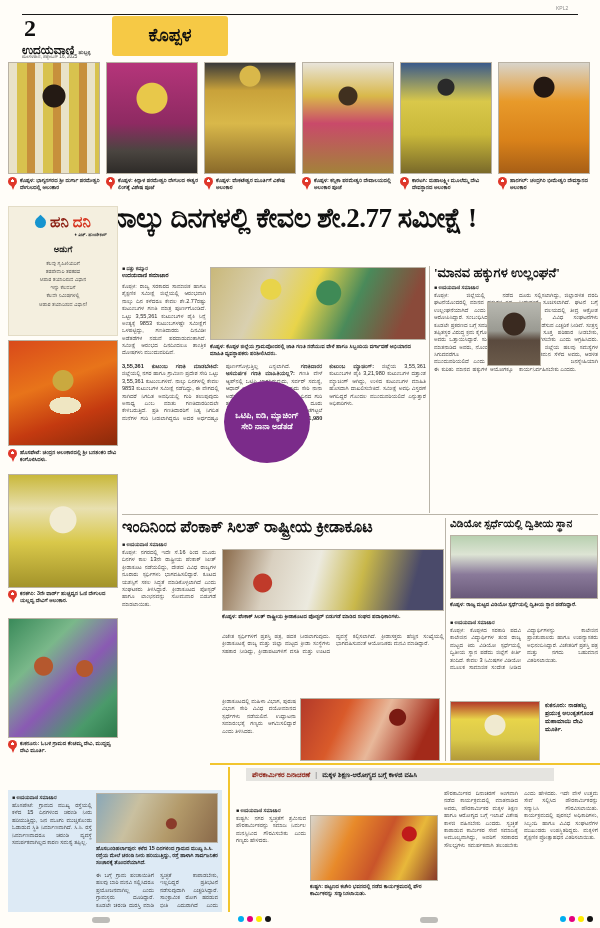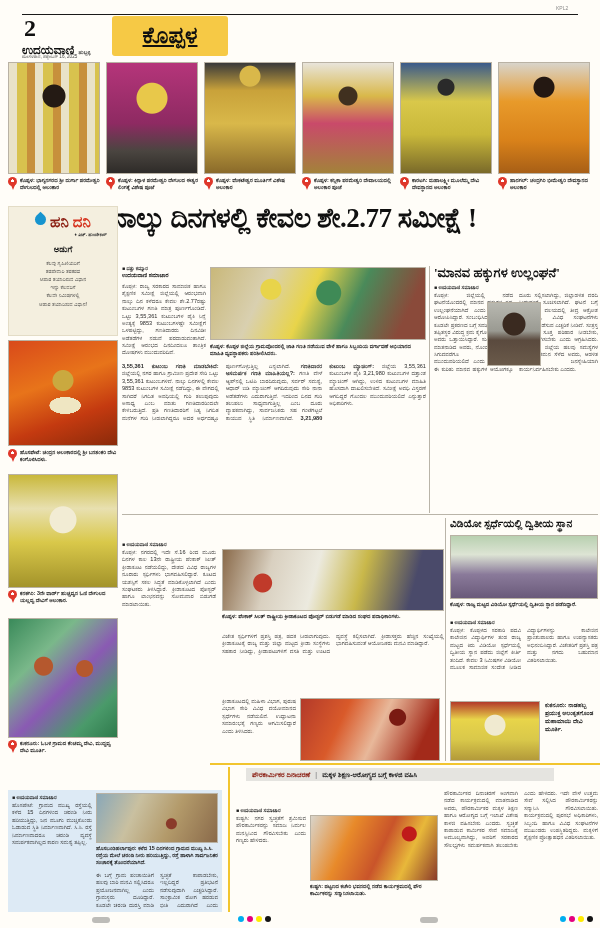--- a/index.html
+++ b/index.html
@@ -37,21 +37,21 @@
 
   <div class="abs rule" style="left:22px;top:14px;width:556px;height:1px;background:#1a1a1a;"></div>
   <div class="abs" style="left:556px;top:5px;font-size:5px;color:#8a8a8a;">KPL2</div>
   <div class="abs hl" style="left:24px;top:16px;font-size:24px;">2</div>
   <div class="abs" style="left:22px;top:40px;white-space:nowrap;">
     <span class="hl" style="font-size:12px;">ಉದಯವಾಣಿ</span>
     <span style="font-size:5px;font-weight:bold;color:#333;">ಹುಬ್ಬಳ್ಳಿ</span>
   </div>
   <div class="abs" style="left:22px;top:54px;font-size:4.6px;color:#444;">ಮಂಗಳವಾರ, ಸೆಪ್ಟೆಂಬರ್ 16, 2025</div>
   <div class="abs" style="left:112px;top:16px;width:116px;height:40px;background:#F6C945;border-radius:3px;display:flex;align-items:center;justify-content:center;">
-    <span class="hl" style="font-size:23px;text-decoration:underline;">ಕೊಪ್ಪಳ</span>
+    <span class="hl" style="font-size:18px;">ಕೊಪ್ಪಳ</span>
   </div>
 
   <div class="abs photo" style="left:8px;top:62px;width:92px;height:112px;background:radial-gradient(circle at 50% 30%,#241a14 0 11px,transparent 12px),repeating-linear-gradient(90deg,#e9e2c8 0 8px,#d8c24e 8px 18px,#c7903c 18px 26px),linear-gradient(180deg,#9db8d2,#caa93f);"></div>
   <div class="abs photo" style="left:106px;top:62px;width:92px;height:112px;background:radial-gradient(circle at 50% 32%,#e8c84a 0 15px,transparent 16px),linear-gradient(180deg,#b5357a 0%,#8e2a62 55%,#4a4540 80%,#2e2b28 100%);"></div>
   <div class="abs photo" style="left:204px;top:62px;width:92px;height:112px;background:radial-gradient(circle at 50% 12%,#d9b84a 0 10px,transparent 11px),linear-gradient(180deg,#3a3a3a 0%,#c9a23a 25%,#d9b84a 55%,#8a6a2a 100%);"></div>
   <div class="abs photo" style="left:302px;top:62px;width:92px;height:112px;background:radial-gradient(circle at 50% 30%,#40301f 0 9px,transparent 10px),linear-gradient(180deg,#e8e4da 0%,#d9b84a 30%,#c94a6a 55%,#a3823a 100%);"></div>
   <div class="abs photo" style="left:400px;top:62px;width:92px;height:112px;background:radial-gradient(circle at 50% 22%,#2a2a2a 0 8px,transparent 9px),linear-gradient(180deg,#3a5a8a 0%,#d9c84a 35%,#c9b83a 65%,#7a6a2a 100%);"></div>
   <div class="abs photo" style="left:498px;top:62px;width:92px;height:112px;background:radial-gradient(circle at 50% 22%,#241812 0 10px,transparent 11px),linear-gradient(180deg,#d8d4ca 0%,#e89a2a 35%,#d9821a 70%,#a85f16 100%);"></div>
 
   <div class="abs cap-row" style="left:8px;top:177px;width:92px;">
@@ -75,21 +75,21 @@
     <span class="cap-text">ಕಾರಟಗಿ: ಮಹಾಲಕ್ಷ್ಮೀ ಮೂಲೆಮ್ಮ ದೇವಿ ದೇವಸ್ಥಾನದ ಅಲಂಕಾರ</span>
   </div>
   <div class="abs cap-row" style="left:498px;top:177px;width:92px;">
     <span class="pin"></span>
     <span class="cap-text">ಹಾನಗಲ್: ಚಂದ್ರಗಿರಿ ಭೀಮೇಶ್ವರಿ ದೇವಸ್ಥಾನದ ಅಲಂಕಾರ</span>
   </div>
 
   <div class="abs hl" style="left:112px;top:204px;width:474px;font-size:27px;letter-spacing:-0.5px;">ನಾಲ್ಕು ದಿನಗಳಲ್ಲಿ ಕೇವಲ ಶೇ.2.77 ಸಮೀಕ್ಷೆ !</div>
 
   <div class="abs" style="left:8px;top:206px;width:110px;height:130px;background:#F4EFDF;border:1px solid #e3dcc6;">
-    <div style="display:flex;justify-content:center;gap:4px;margin-top:7px;">
+    <div style="display:flex;align-items:center;justify-content:center;gap:4px;margin-top:7px;">
       <span class="drop"></span>
       <span class="hl" style="font-size:15px;color:#8B1E12;">ಹನಿ</span>
       <span class="hl" style="font-size:15px;color:#D63420;">ದನಿ</span>
     </div>
     <div style="text-align:right;padding-right:10px;font-size:4.6px;font-weight:bold;color:#333;margin-top:2px;">♦ ಎಚ್. ಹುಂಡೇಕಾರ್</div>
     <div style="text-align:center;font-size:8.5px;font-weight:bold;color:#1a1a1a;margin-top:7px;">ಅಡುಗೆ</div>
     <div style="text-align:center;font-size:5.2px;line-height:1.55;color:#3a3a3a;margin-top:4px;">
       <div>ಕೆಲವು ಗೃಹಿಣಿಯರಿಗೆ</div>
       <div>ತರಹೇವಾರಿ ತರತರದ</div>
       <div>ಆಹಾರ ತಯಾರಿಸುವ ವಿಧಾನ</div>
@@ -125,29 +125,31 @@
   <div class="abs cap-text" style="left:210px;top:343px;width:216px;">ಕೊಪ್ಪಳ: ಕೊಪ್ಪಳ ಜಿಲ್ಲೆಯ ಗ್ರಾಮವೊಂದರಲ್ಲಿ ಜಾತಿ ಗಣತಿ ನಡೆಯುವ ವೇಳೆ ಹಾಗೂ ಸಿಬ್ಬಂದಿಯ ವರ್ಗಾವಣೆ ಅಭಿಯಾನದ ಮಾಹಿತಿ ವ್ಯವಸ್ಥಾಪಕರು ಪರಿಶೀಲಿಸಿದರು.</div>
 
   <div class="abs body-text cols3" style="left:122px;top:363px;width:304px;height:150px;overflow:hidden;">
     <span style="font-weight:bold;">3,55,361 ಕುಟುಂಬ ಗಣತಿ ಮಾಡಬೇಕಿದೆ:</span>
     <span>ಜಿಲ್ಲೆಯಲ್ಲಿ ನಗರ ಹಾಗೂ ಗ್ರಾಮೀಣ ಪ್ರದೇಶ ಸೇರಿ ಒಟ್ಟು 3,55,361 ಕುಟುಂಬಗಳಿವೆ. ನಾಲ್ಕು ದಿನಗಳಲ್ಲಿ ಕೇವಲ 9853 ಕುಟುಂಬಗಳ ಸಮೀಕ್ಷೆ ನಡೆದಿದ್ದು, ಈ ವೇಗದಲ್ಲಿ ಸಾಗಿದರೆ ನಿಗದಿತ ಅವಧಿಯಲ್ಲಿ ಗುರಿ ತಲುಪುವುದು ಅಸಾಧ್ಯ ಎಂಬ ಮಾತು ಗಣತಿದಾರರಿಂದಲೇ ಕೇಳಿಬರುತ್ತಿದೆ. ಪ್ರತಿ ಗಣತಿದಾರರಿಗೆ ನಿತ್ಯ ನಿಗದಿತ ಮನೆಗಳ ಗುರಿ ನೀಡಲಾಗಿದ್ದರೂ ಅದರ ಅರ್ಧದಷ್ಟೂ ಪೂರ್ಣಗೊಳ್ಳುತ್ತಿಲ್ಲ ಎನ್ನಲಾಗಿದೆ.</span>
     <span style="font-weight:bold;">ಗಣತಿದಾರರ ಅಸಮರ್ಪಕ ಗಣತಿ ಮಾಹಿತಿಯಲ್ಲ?:</span>
     <span>ಗಣತಿ ವೇಳೆ ಆ್ಯಪ್‌ನಲ್ಲಿ ಒಟಿಪಿ ಬಾರದಿರುವುದು, ಸರ್ವರ್ ಸಮಸ್ಯೆ, ಆಧಾರ್ ಐಡಿ ಮ್ಯಾಚಿಂಗ್ ಆಗದಿರುವುದು ಸೇರಿ ನಾನಾ ಅಡೆತಡೆಗಳು ಎದುರಾಗುತ್ತಿವೆ. ಇದರಿಂದ ದಿನದ ಗುರಿ ತಲುಪಲು ಸಾಧ್ಯವಾಗುತ್ತಿಲ್ಲ ಎಂಬ ದೂರು ವ್ಯಾಪಕವಾಗಿದ್ದು, ಸಾರ್ವಜನಿಕರು ಸಹ ಗಂಟೆಗಟ್ಟಲೆ ಕಾಯುವ ಸ್ಥಿತಿ ನಿರ್ಮಾಣವಾಗಿದೆ.</span>
     <span style="font-weight:bold;">3,21,980 ಕುಟುಂಬ ಮ್ಯಾಚಿಂಗ್:</span>
     <span>ಜಿಲ್ಲೆಯ 3,55,361 ಕುಟುಂಬಗಳ ಪೈಕಿ 3,21,980 ಕುಟುಂಬಗಳ ದತ್ತಾಂಶ ಮ್ಯಾಚಿಂಗ್ ಆಗಿದ್ದು, ಉಳಿದ ಕುಟುಂಬಗಳ ಮಾಹಿತಿ ಹೊಸದಾಗಿ ದಾಖಲಿಸಬೇಕಿದೆ. ಸಮೀಕ್ಷೆ ಅವಧಿ ವಿಸ್ತರಣೆ ಆಗದಿದ್ದರೆ ಗೊಂದಲ ಮುಂದುವರಿಯಲಿದೆ ಎನ್ನುತ್ತಾರೆ ಅಧಿಕಾರಿಗಳು.</span>
   </div>
+  <div class="abs oval" style="left:224px;top:381px;width:86px;height:82px;">ಒಟಿಪಿ, ಐಡಿ, ಮ್ಯಾಚಿಂಗ್ ಸೇರಿ ನಾನಾ ಅಡೆತಡೆ</div>
 
   <div class="abs rule" style="left:429px;top:266px;width:1px;height:247px;"></div>
   <div class="abs hl" style="left:434px;top:266px;width:164px;font-size:13px;">'ಮಾನವ ಹಕ್ಕುಗಳ ಉಲ್ಲಂಘನೆ'</div>
   <div class="abs" style="left:434px;top:284px;font-size:5px;font-weight:bold;color:#222;">■ ಉದಯವಾಣಿ ಸಮಾಚಾರ</div>
   <div class="abs body-text cols2" style="left:434px;top:292px;width:164px;height:220px;overflow:hidden;">ಕೊಪ್ಪಳ: ಜಿಲ್ಲೆಯಲ್ಲಿ ನಡೆದ ಘಟನೆಯೊಂದರಲ್ಲಿ ಮಾನವ ಹಕ್ಕುಗಳ ಸ್ಪಷ್ಟ ಉಲ್ಲಂಘನೆಯಾಗಿದೆ ಎಂದು ಮುಖಂಡರು ಆರೋಪಿಸಿದ್ದಾರೆ. ಸಂಬಂಧಿಸಿದ ಅಧಿಕಾರಿಗಳು ಕೂಡಲೇ ಪ್ರಕರಣದ ಬಗ್ಗೆ ಸಮಗ್ರ ತನಿಖೆ ನಡೆಸಿ ತಪ್ಪಿತಸ್ಥರ ವಿರುದ್ಧ ಕ್ರಮ ಕೈಗೊಳ್ಳಬೇಕು ಎಂದು ಅವರು ಒತ್ತಾಯಿಸಿದ್ದಾರೆ. ಸುದ್ದಿಗೋಷ್ಠಿಯಲ್ಲಿ ಮಾತನಾಡಿದ ಅವರು, ನೊಂದವರಿಗೆ ನ್ಯಾಯ ಸಿಗುವವರೆಗೂ ಹೋರಾಟ ಮುಂದುವರಿಯಲಿದೆ ಎಂದು ಎಚ್ಚರಿಸಿದರು. ಈ ಕುರಿತು ಮಾನವ ಹಕ್ಕುಗಳ ಆಯೋಗಕ್ಕೂ ದೂರು ಸಲ್ಲಿಸಲಾಗಿದ್ದು, ಜಿಲ್ಲಾಡಳಿತ ವರದಿ ನೀಡುವಂತೆ ಸೂಚಿಸಲಾಗಿದೆ. ಘಟನೆ ಬಗ್ಗೆ ಸಾರ್ವಜನಿಕ ವಲಯದಲ್ಲಿ ತೀವ್ರ ಆಕ್ರೋಶ ವ್ಯಕ್ತವಾಗಿದ್ದು, ವಿವಿಧ ಸಂಘಟನೆಗಳು ಪ್ರತಿಭಟನೆ ನಡೆಸುವ ಎಚ್ಚರಿಕೆ ನೀಡಿವೆ. ಸಂತ್ರಸ್ತ ಕುಟುಂಬಕ್ಕೆ ಸೂಕ್ತ ಪರಿಹಾರ ನೀಡಬೇಕು, ರಕ್ಷಣೆ ಒದಗಿಸಬೇಕು ಎಂದು ಆಗ್ರಹಿಸಿದರು. ಇದೇ ವೇಳೆ ಜಿಲ್ಲೆಯ ಹಲವು ಸಮಸ್ಯೆಗಳ ಬಗ್ಗೆಯೂ ಗಮನ ಸೆಳೆದ ಅವರು, ಆಡಳಿತ ಯಂತ್ರ ಜನಸ್ನೇಹಿಯಾಗಿ ಕಾರ್ಯನಿರ್ವಹಿಸಬೇಕು ಎಂದರು.</div>
   <div class="abs photo" style="left:487px;top:302px;width:54px;height:64px;background:radial-gradient(circle at 50% 34%,#3a2a20 0 11px,transparent 12px),linear-gradient(180deg,#b8b8b0 0%,#9a9a92 45%,#5a4a3e 60%,#6a5a4a 100%);"></div>
 
   <div class="abs rule" style="left:122px;top:514px;width:476px;height:1px;"></div>
 
+  <div class="abs hl" style="left:122px;top:518px;width:322px;font-size:16px;">ಇಂದಿನಿಂದ ಪೆಂಕಾಕ್ ಸಿಲತ್ ರಾಷ್ಟ್ರೀಯ ಕ್ರೀಡಾಕೂಟ</div>
   <div class="abs" style="left:122px;top:541px;font-size:5px;font-weight:bold;color:#222;">■ ಉದಯವಾಣಿ ಸಮಾಚಾರ</div>
   <div class="abs body-text" style="left:122px;top:549px;width:94px;height:212px;overflow:hidden;">ಕೊಪ್ಪಳ: ನಗರದಲ್ಲಿ ಇದೇ ಸೆ.16 ರಿಂದ ಮೂರು ದಿನಗಳ ಕಾಲ 13ನೇ ರಾಷ್ಟ್ರೀಯ ಪೆಂಕಾಕ್ ಸಿಲತ್ ಕ್ರೀಡಾಕೂಟ ನಡೆಯಲಿದ್ದು, ದೇಶದ ವಿವಿಧ ರಾಜ್ಯಗಳ ನೂರಾರು ಸ್ಪರ್ಧಿಗಳು ಭಾಗವಹಿಸಲಿದ್ದಾರೆ. ಕೂಟದ ಯಶಸ್ಸಿಗೆ ಸಕಲ ಸಿದ್ಧತೆ ಮಾಡಿಕೊಳ್ಳಲಾಗಿದೆ ಎಂದು ಸಂಘಟಕರು ತಿಳಿಸಿದ್ದಾರೆ. ಕ್ರೀಡಾಕೂಟದ ಪೋಸ್ಟರ್ ಹಾಗೂ ಲಾಂಛನವನ್ನು ಸೋಮವಾರ ಬಿಡುಗಡೆ ಮಾಡಲಾಯಿತು.</div>
   <div class="abs photo" style="left:222px;top:549px;width:222px;height:62px;background:radial-gradient(circle at 18% 55%,#c03a2a 0 9px,transparent 10px),linear-gradient(105deg,#8a6a4a 0%,#d9d0c0 22%,#eceadf 42%,#c9b84a 62%,#4a4a6a 85%);"></div>
   <div class="abs cap-text" style="left:222px;top:613px;width:222px;">ಕೊಪ್ಪಳ: ಪೆಂಕಾಕ್ ಸಿಲತ್ ರಾಷ್ಟ್ರೀಯ ಕ್ರೀಡಾಕೂಟದ ಪೋಸ್ಟರ್ ಬಿಡುಗಡೆ ಮಾಡಿದ ಸಂಘದ ಪದಾಧಿಕಾರಿಗಳು.</div>
   <div class="abs body-text cols2" style="left:222px;top:633px;width:222px;height:60px;overflow:hidden;">ವಿಜೇತ ಸ್ಪರ್ಧಿಗಳಿಗೆ ಪ್ರಶಸ್ತಿ ಪತ್ರ, ಪದಕ ನೀಡಲಾಗುವುದು. ಕ್ರೀಡಾಕೂಟಕ್ಕೆ ರಾಜ್ಯ ಮತ್ತು ಜಿಲ್ಲಾ ಮಟ್ಟದ ಕ್ರೀಡಾ ಸಂಸ್ಥೆಗಳು ಸಹಕಾರ ನೀಡಿದ್ದು, ಕ್ರೀಡಾಪಟುಗಳಿಗೆ ವಸತಿ ಮತ್ತು ಊಟದ ವ್ಯವಸ್ಥೆ ಕಲ್ಪಿಸಲಾಗಿದೆ. ಕ್ರೀಡಾಸಕ್ತರು ಹೆಚ್ಚಿನ ಸಂಖ್ಯೆಯಲ್ಲಿ ಭಾಗವಹಿಸುವಂತೆ ಆಯೋಜಕರು ಮನವಿ ಮಾಡಿದ್ದಾರೆ.</div>
   <div class="abs body-text" style="left:222px;top:698px;width:74px;height:62px;overflow:hidden;">ಕ್ರೀಡಾಕೂಟದಲ್ಲಿ ಮಹಿಳಾ ವಿಭಾಗ, ಪುರುಷ ವಿಭಾಗ ಸೇರಿ ವಿವಿಧ ವಯೋಮಾನದ ಸ್ಪರ್ಧೆಗಳು ನಡೆಯಲಿವೆ. ಉದ್ಘಾಟನಾ ಸಮಾರಂಭಕ್ಕೆ ಗಣ್ಯರು ಆಗಮಿಸಲಿದ್ದಾರೆ ಎಂದು ತಿಳಿಸಿದರು.</div>
   <div class="abs photo" style="left:300px;top:698px;width:140px;height:63px;background:radial-gradient(circle at 70% 30%,#7a1a12 0 8px,transparent 9px),linear-gradient(115deg,#b33a2a 0%,#d95a2a 30%,#e8b89a 55%,#a32a1a 85%);"></div>
 
   <div class="abs rule" style="left:445px;top:518px;width:1px;height:243px;"></div>
   <div class="abs hl" style="left:450px;top:518px;width:148px;font-size:10.5px;">ವಿಡಿಯೋ ಸ್ಪರ್ಧೆಯಲ್ಲಿ ದ್ವಿತೀಯ ಸ್ಥಾನ</div>

